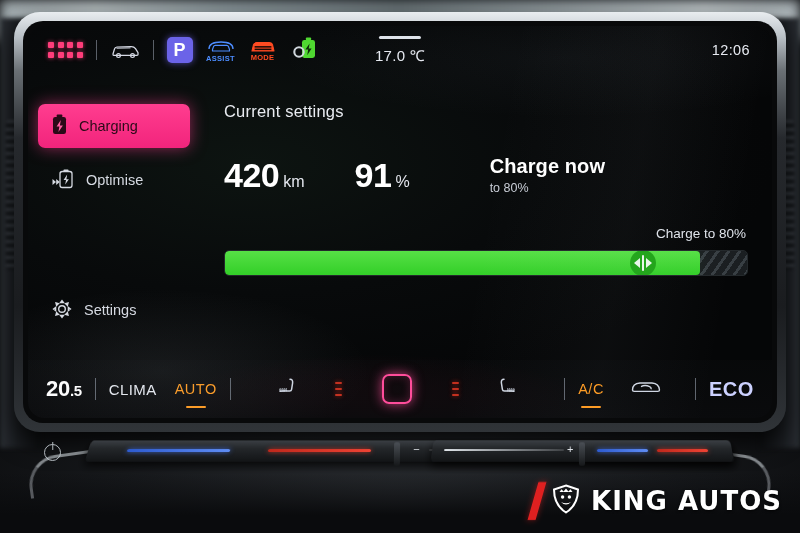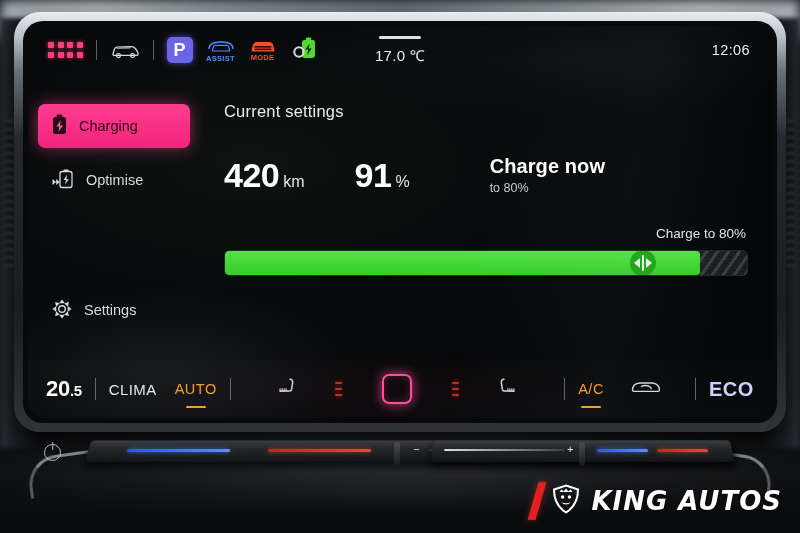--- a/index.html
+++ b/index.html
@@ -249,21 +249,21 @@
   
   #watermark {
     position: absolute; right: 18px; bottom: 12px; height: 40px;
     display: flex; align-items: center; gap: 9px; z-index: 80;
   }
   #watermark .slash {
     width: 8px; height: 38px; background: #e02020; transform: skewX(-16deg);
     box-shadow: 0 0 6px rgba(224,32,32,.5);
   }
   #watermark .wm-text {
-    color: #ffffff; font-size: 26px; font-weight: bold; font-style: italic;
+    color: #ffffff; font-size: 26px; font-weight: bold; 
     letter-spacing: 1px; font-family: "DejaVu Sans", sans-serif;
     text-shadow: 0 1px 3px rgba(0,0,0,.8);
   }
 </style>
 </head>
 <body>
 
 <div id="photo">
   <div class="dash-left"></div>
   <div class="dash-right"></div>

